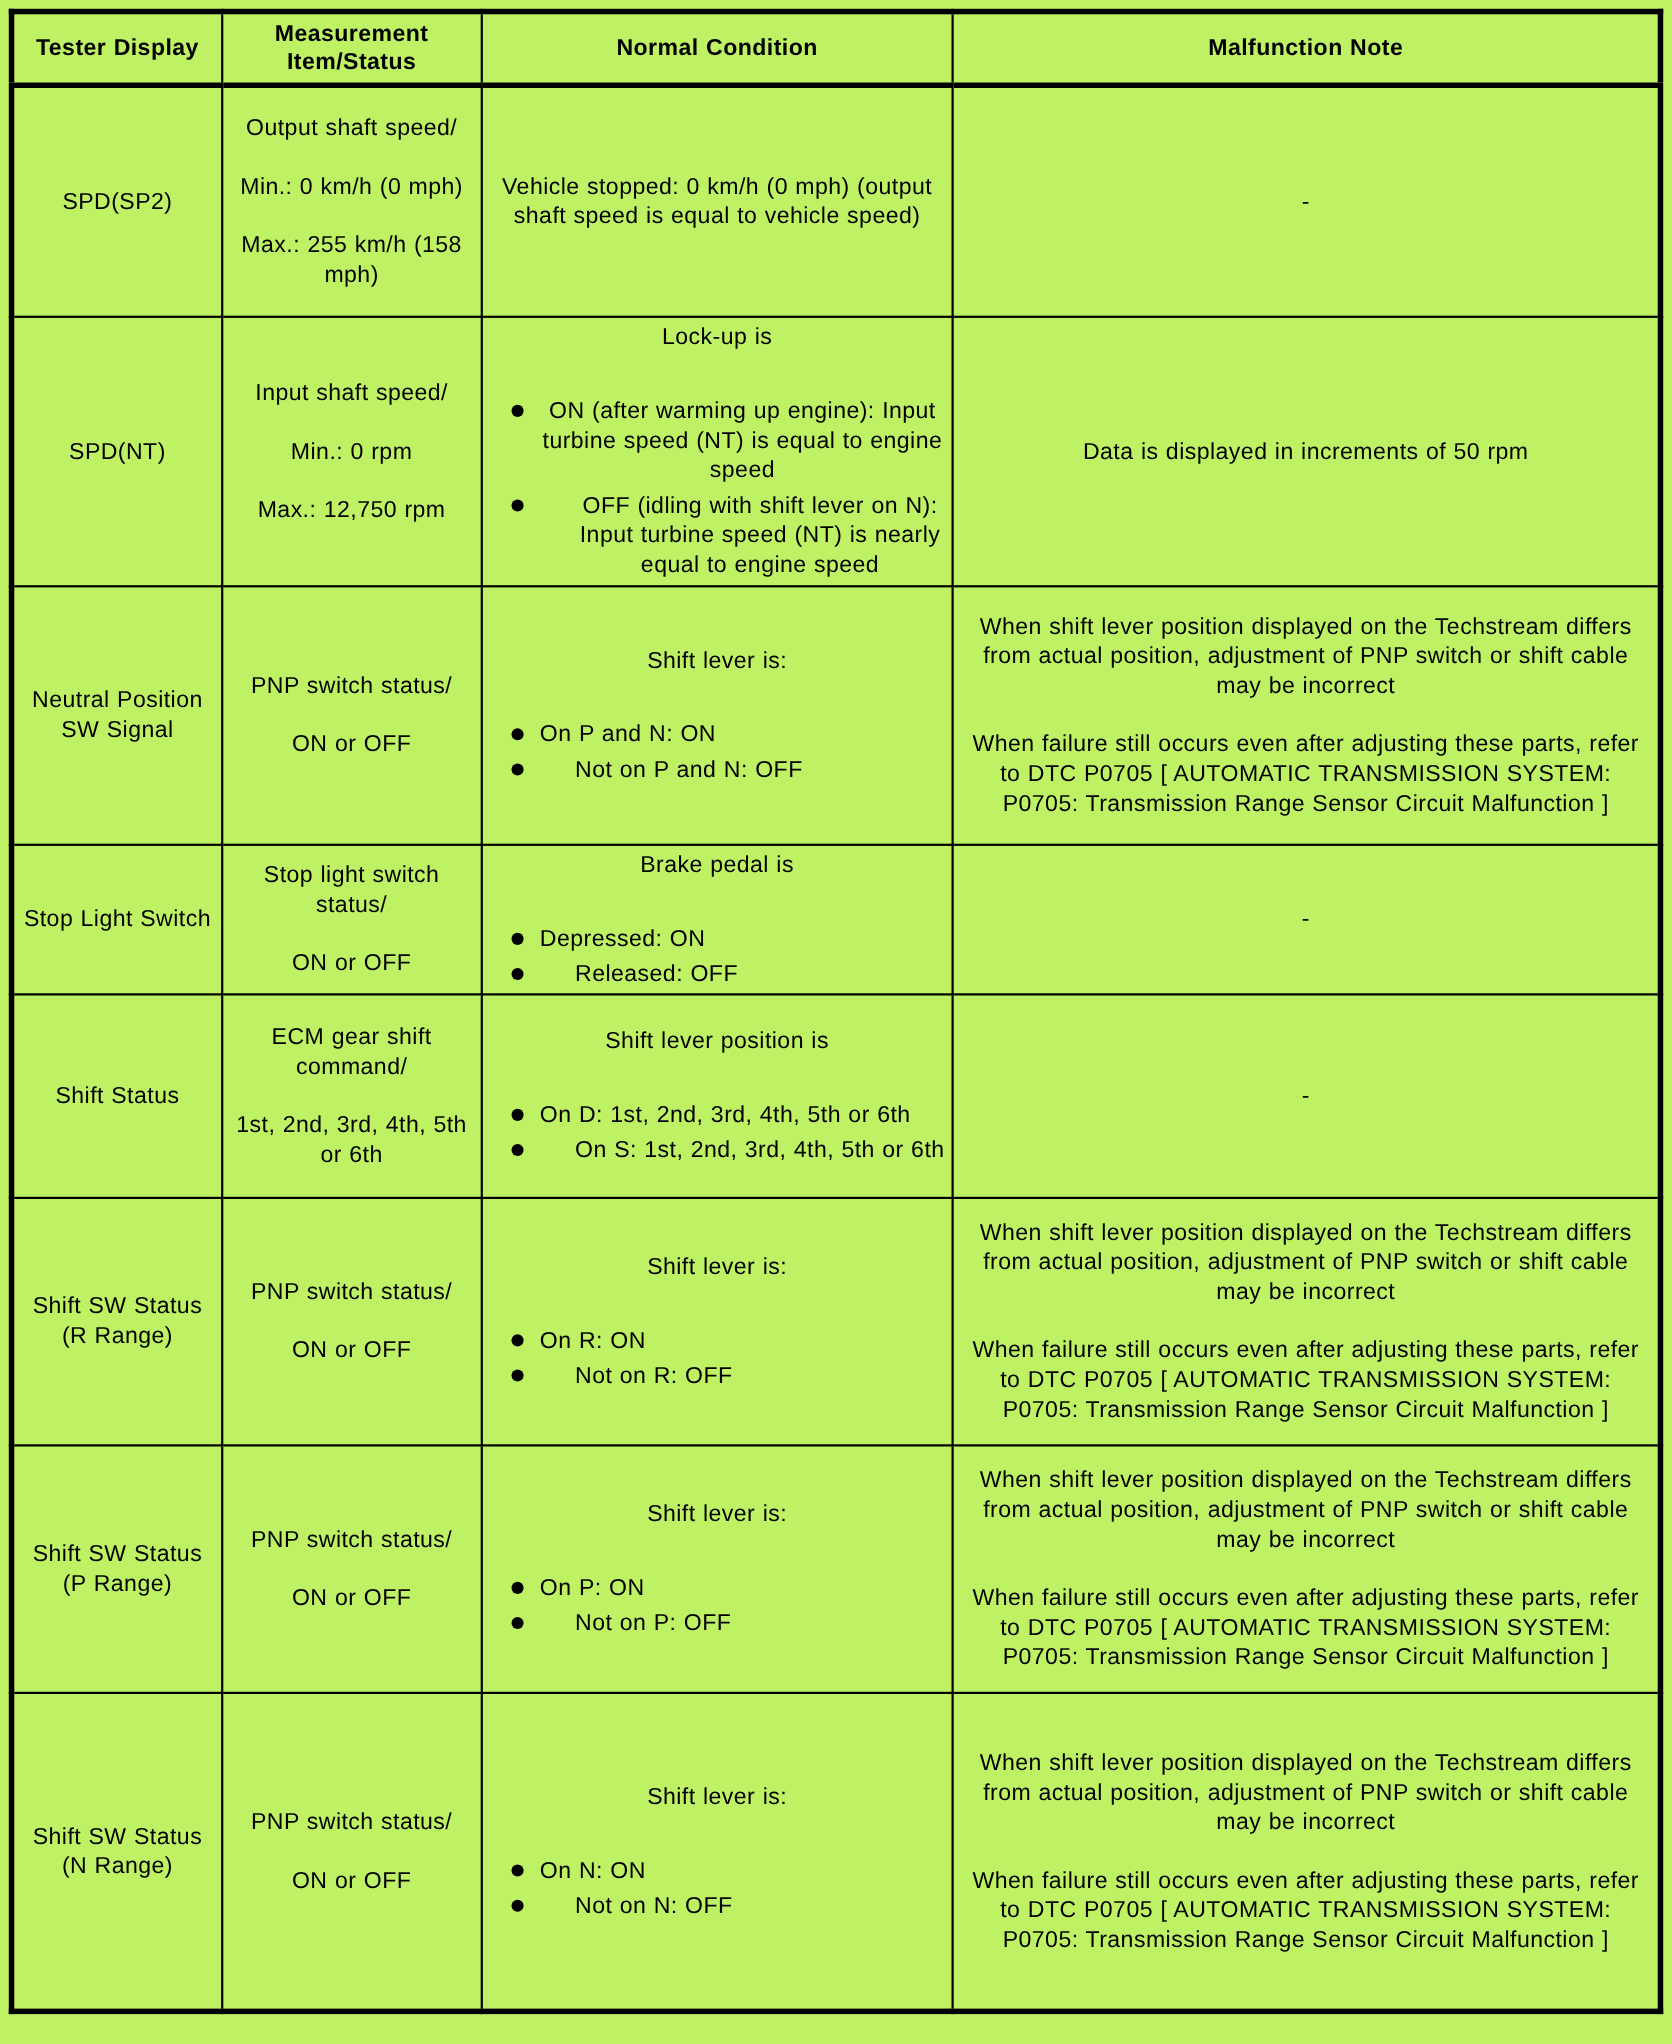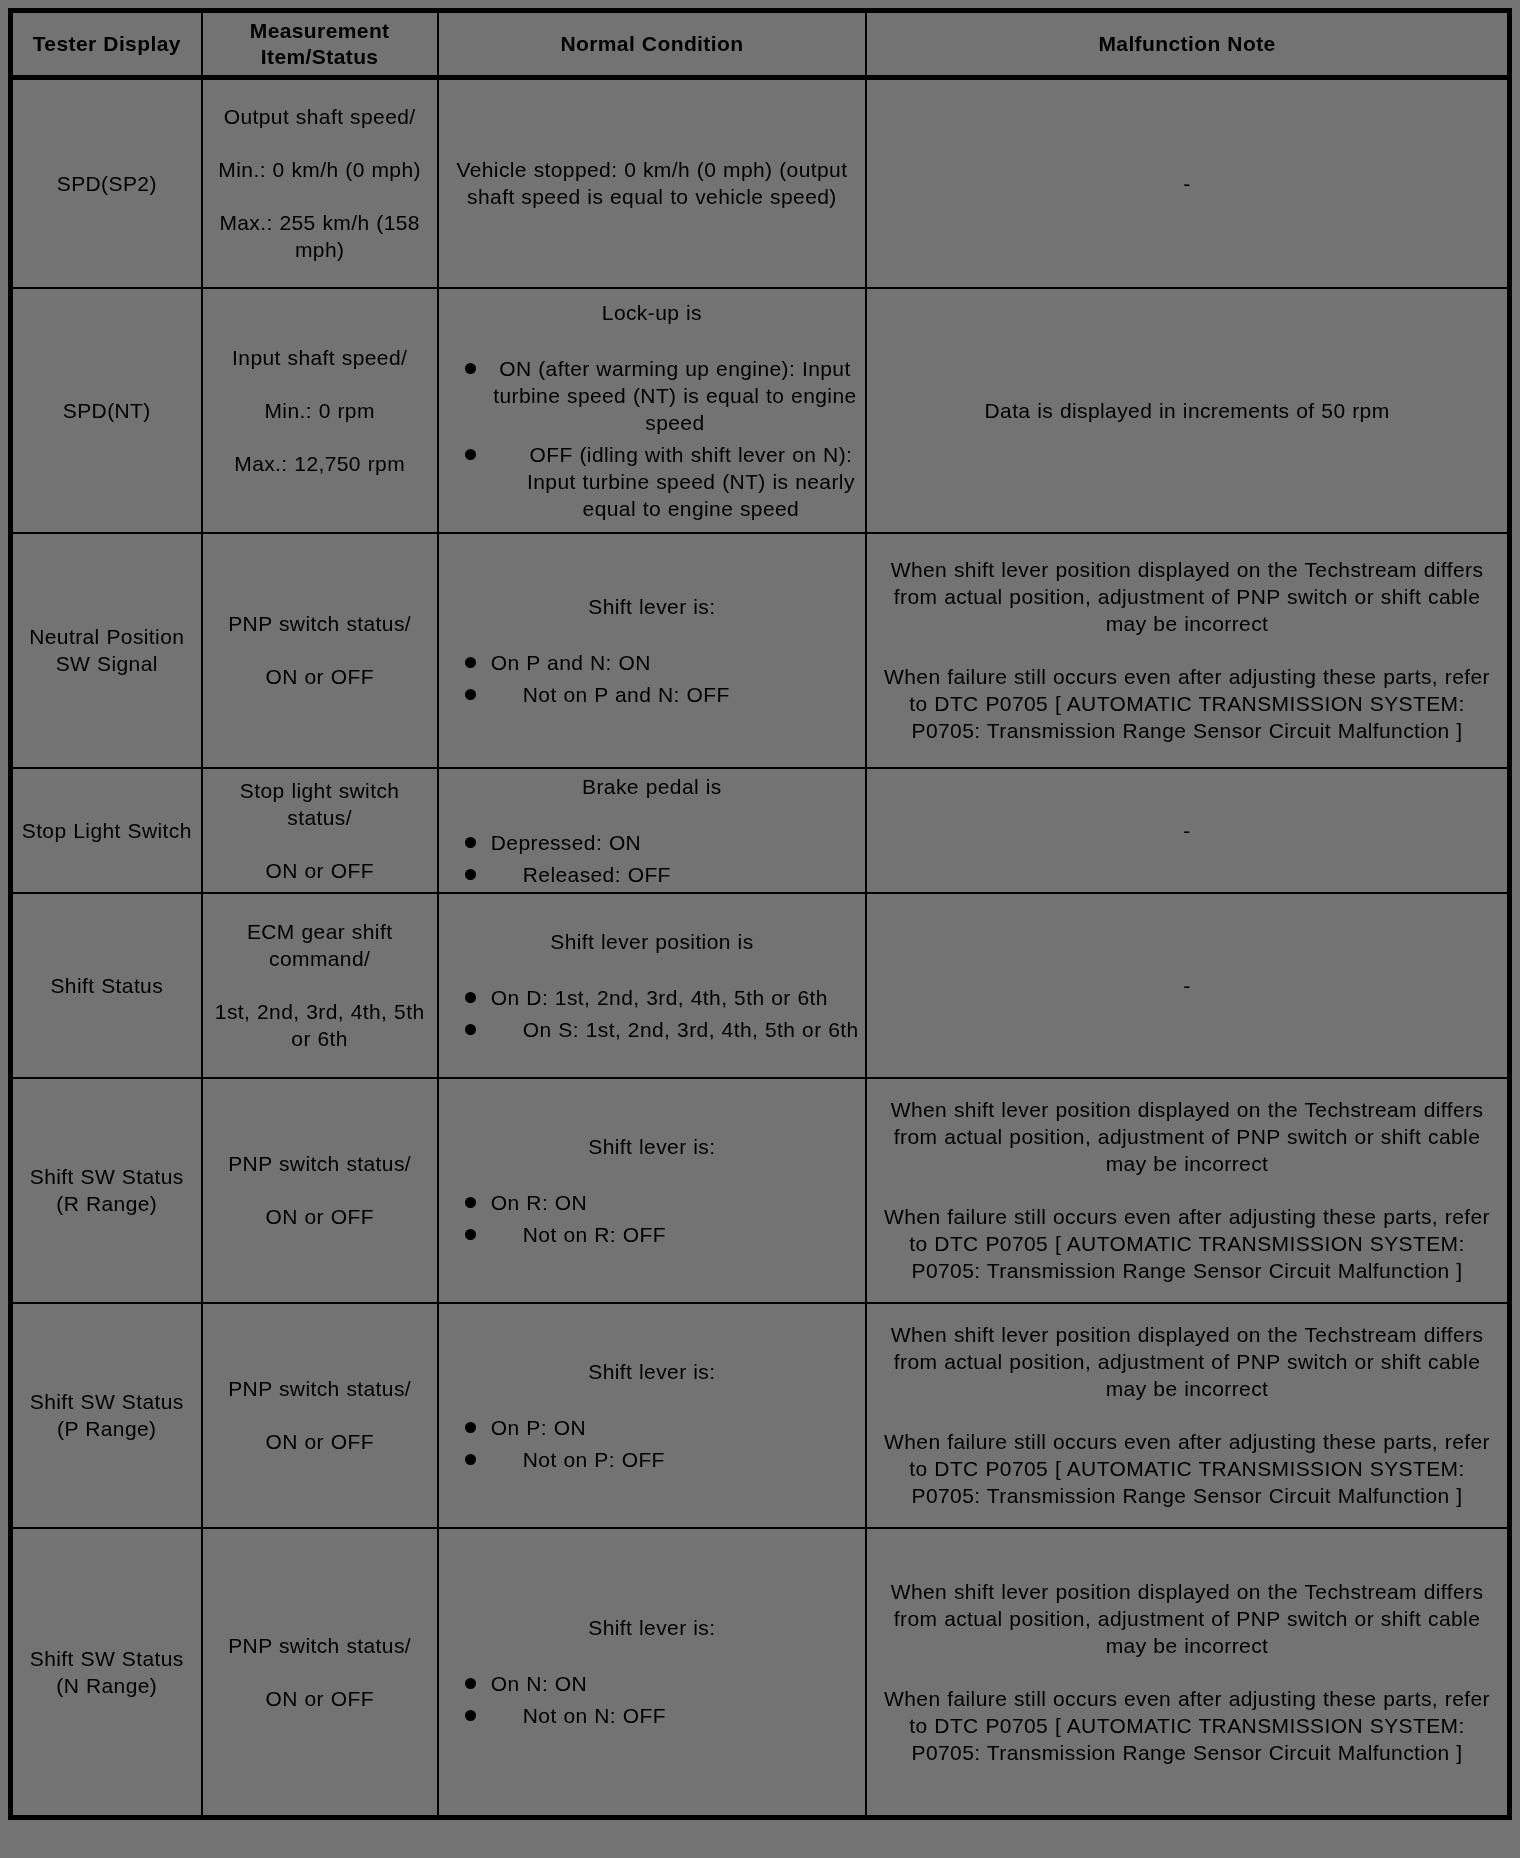--- a/index.html
+++ b/index.html
@@ -7,21 +7,21 @@
     padding: 0;
     background: #ffffff;
     color: #000000;
     font-family: "Liberation Sans", "DejaVu Sans", sans-serif;
   }
   .page {
     width: 1520px;
     height: 1858px;
     box-sizing: border-box;
     padding: 8px;
-    background: #737373;
+    background: #bef264;
   }
   table.diag-table {
     border-collapse: collapse;
     table-layout: fixed;
     width: 1504px;
     border: 5px solid #000;
   }
   col.c1 { width: 190px; }
   col.c2 { width: 235px; }
   col.c3 { width: 426px; }
@@ -51,21 +51,21 @@
   tbody tr:nth-child(2) { height: 245px; }
   tbody tr:nth-child(3) { height: 235px; }
   tbody tr:nth-child(4) { height: 125px; }
   tbody tr:nth-child(5) { height: 185px; }
   tbody tr:nth-child(6) { height: 225px; }
   tbody tr:nth-child(7) { height: 225px; }
   tbody tr:nth-child(8) { height: 290px; }
 
   .para + .para { margin-top: 26px; }
   .bullets {
-    margin-top: 29px;
+    margin-top: 40px;
     padding-left: 20px;
   }
   .bullet-item {
     display: flex;
     align-items: flex-start;
   }
   .bullet-item + .bullet-item { margin-top: 5px; gap: 32px; }
   .dot {
     flex: 0 0 auto;
     width: 11px;

